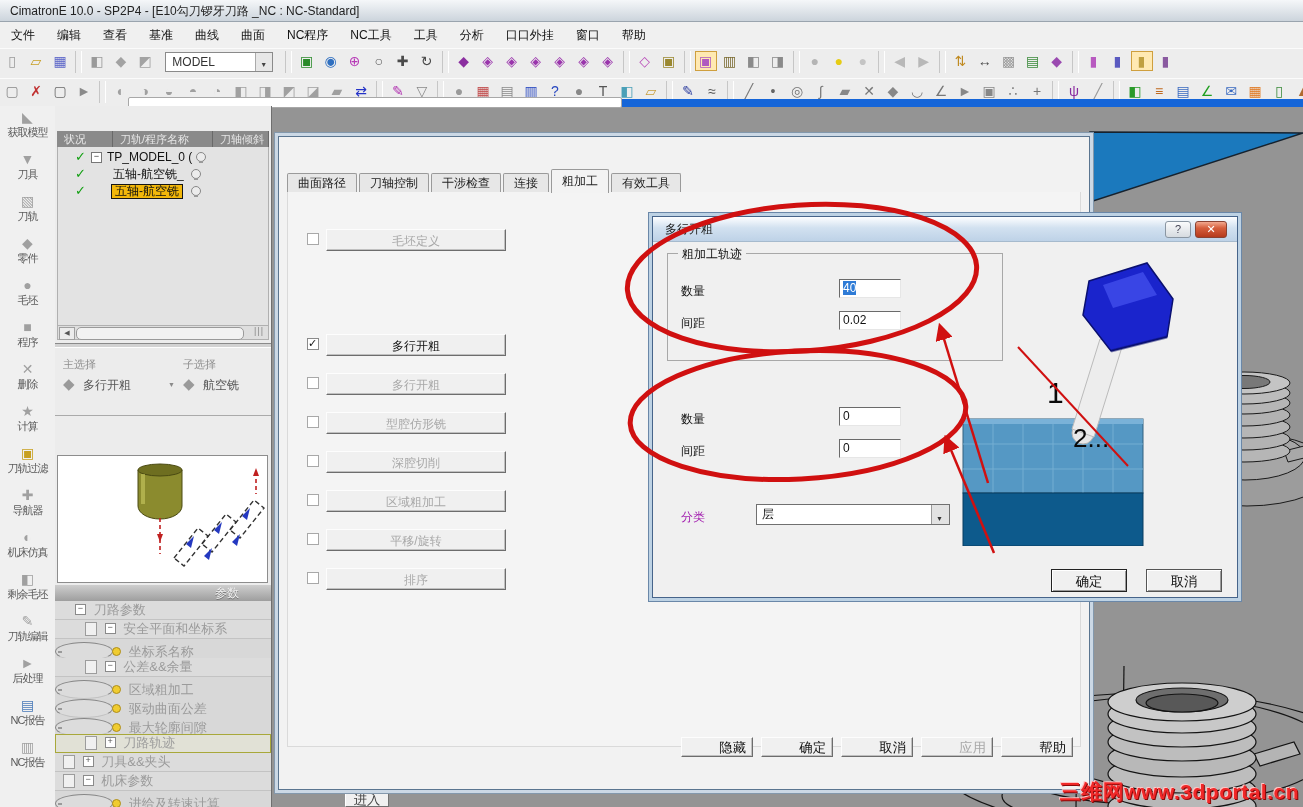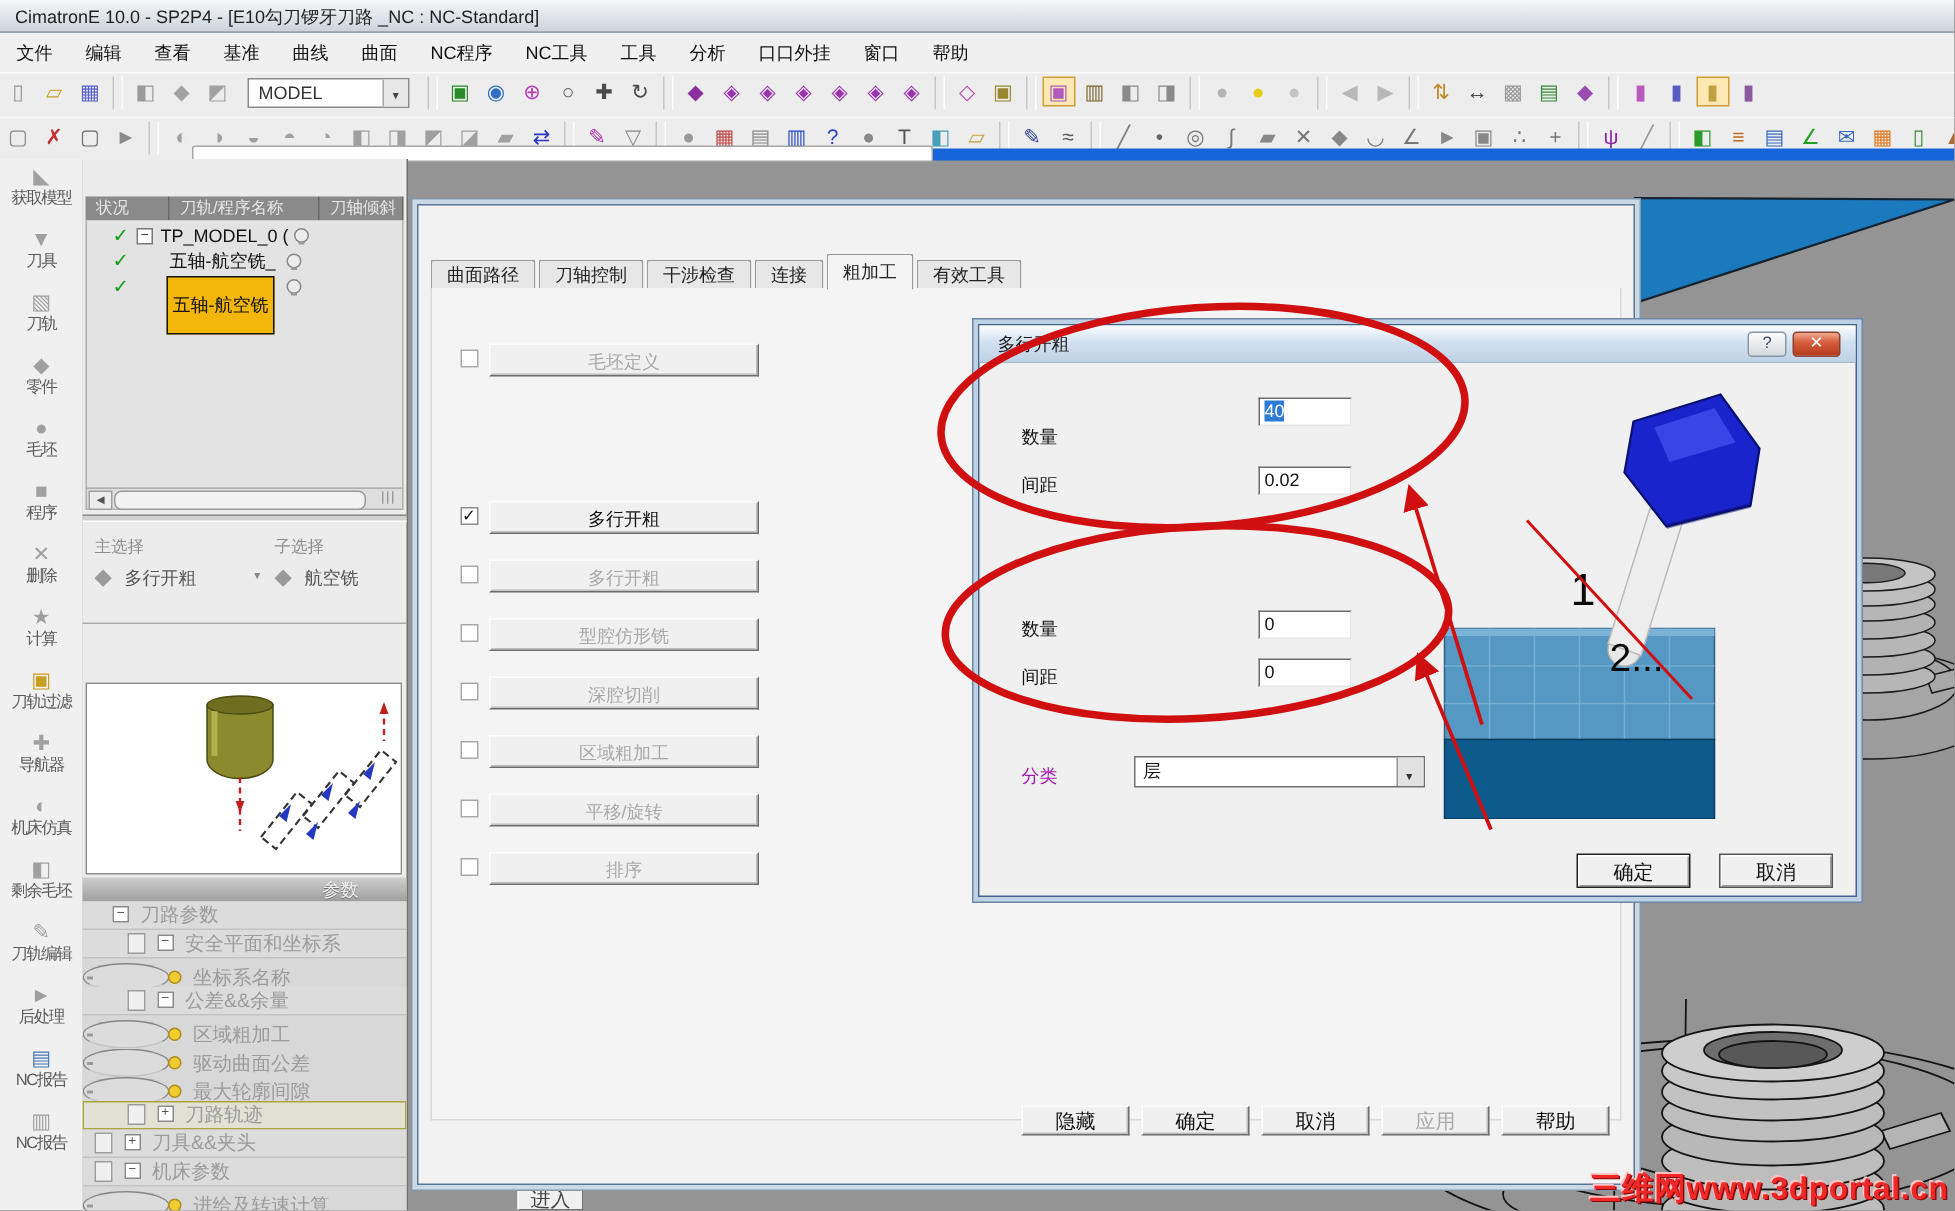--- a/index.html
+++ b/index.html
@@ -37,21 +37,21 @@
   .pm-btn.pin{right:22px}.pm-btn.close{right:4px}
   .pm-btn.pin::before{content:"⊺"}.pm-btn.close::before{content:"✕"}
   .pm-cols{position:absolute;top:25px;left:2px;right:2px;height:16px;background:#8a8a8a;color:#e6e6e6;font-size:11px;line-height:16px;overflow:hidden;white-space:nowrap}
   .pm-col{display:inline-block;height:100%;border-right:1px solid #696969;padding-left:7px;box-sizing:border-box;overflow:hidden}
   .pm-tree{position:absolute;top:41px;left:2px;right:2px;height:178px;background:#e3e3e3;border:1px solid #b0b0b0;border-top:none}
   .pm-row{position:absolute;left:0;right:0;height:17px;line-height:16px}
   .check{position:absolute;left:17px;top:0;color:#12a012;font-weight:bold;font-size:13px}
   .expand-box{position:absolute;width:9px;height:9px;border:1px solid #777;background:#fff;top:3px;font-size:9px;line-height:7px;text-align:center;color:#333}
   .expand-box::before{content:"−"}
   .pm-name{position:absolute;top:0;white-space:nowrap;color:#111}
-  .pm-name.hl{background:#f2b70a;border:1px solid #151515;padding:12px 3px;line-height:13px;top:1px}
+  .pm-name.hl{background:#f2b70a;border:1px solid #151515;padding:0 3px;line-height:13px;top:1px}
   .bulb{position:absolute;width:8px;height:8px;border:1px solid #878787;border-radius:50%;background:#ececec;top:3px}
   .bulb::after{content:"";position:absolute;left:2px;top:8px;width:4px;height:2px;background:#9a9a9a}
   .hs{position:absolute;top:219px;left:2px;right:2px;height:15px;background:#dedede;border:1px solid #b0b0b0;box-sizing:border-box}
   .hs-left{position:absolute;left:1px;top:1px;width:14px;height:11px;background:#ececec;border:1px solid #a0a0a0;text-align:center}
   .hs-left::before{content:"◀";font-size:7px;color:#555;position:relative;top:-4px}
   .hs-thumb{position:absolute;left:18px;right:24px;top:1px;height:11px;background:#f2f2f2;border:1px solid #9a9a9a;border-radius:5px}
   .hs-grip{position:absolute;right:4px;top:0;font-size:9px;color:#888;letter-spacing:1px}
   .hs-grip::before{content:"|||"}
   .pm-div{position:absolute;top:237px;left:0;right:0;height:3px;border-top:1px solid #8a8a8a;border-bottom:1px solid #fdfdfd;background:#d2d2d2}
   .sel-area{position:absolute;top:241px;left:0;right:0;height:68px;border-bottom:1px solid #aaa}
@@ -99,21 +99,21 @@
   .content-area{position:absolute;left:8px;top:55px;right:8px;bottom:42px;background:#f4f4f4;border:1px solid #dadada;border-top:none}
   .opt-row{position:absolute;left:28px;width:230px;height:22px}
   .opt-check{position:absolute;left:0;top:4px;width:12px;height:12px;background:#fff;border:1px solid #8a8a8a;box-sizing:border-box}
   .opt-check.dis{border-color:#a8a8a8}
   .opt-check.checked::before{content:"✓";position:absolute;left:0px;top:-2px;font-size:11px;font-weight:bold;color:#111}
   .opt-btn{position:absolute;left:19px;top:0;width:180px;height:22px;background:#f0f0f0;border:1px solid;
            border-color:#fdfdfd #6d6d6d #6d6d6d #fdfdfd;box-shadow:inset -1px -1px 0 #c0c0c0;text-align:center;
            line-height:20px;color:#111;box-sizing:border-box;font-size:12px}
   .opt-btn.disabled{color:#a8a8a8}
   .ftr-btn{position:absolute;top:600px;width:72px;height:20px;background:#f0f0f0;border:1px solid;
-           border-color:#fdfdfd #6d6d6d #6d6d6d #fdfdfd;box-shadow:inset -1px -1px 0 #c0c0c0;text-align:center;
+           border-color:#fdfdfd #6d6d6d #6d6d6d #fdfdfd;box-shadow:inset -1px -1px 0 #c0c0c0;text-align:right;
            line-height:18px;color:#111;box-sizing:border-box}
   .ftr-btn.disabled{color:#a8a8a8}
   
   .dlg2{position:absolute;left:652px;top:216px;width:586px;height:382px;background:#f0f0f0;border:1px solid #46648a;
         box-shadow:0 0 0 3px #bdd2e4,0 0 0 4px #6a87a8;z-index:20;box-sizing:border-box}
   .dlg2-title{position:relative;height:24px;background:linear-gradient(#fdfeff,#d2e1f0 45%,#bed2e7);
               border-bottom:1px solid #a6bacd;line-height:24px;padding-left:12px;color:#1a1a1a}
   .dlg2 .btn-help{right:46px;top:4px}
   .btn-close-red{position:absolute;right:10px;top:4px;width:32px;height:17px;border:1px solid #8a4232;border-radius:3px;
                  background:linear-gradient(#f2a98f,#d65f3d 40%,#b53a1c);color:#fff;text-align:center;line-height:15px;
@@ -443,22 +443,25 @@
       <button class="ftr-btn" style="left: 722px;">帮助</button>
     </div>
 </div>
 
 <div class="dlg2">
   <div class="dlg2-title">
     <span>多行开粗</span>
     <span class="win-btn btn-help"></span>
     <span class="btn-close-red"></span>
   </div>
+  <div class="group g1">
+    <span class="gtitle">粗加工轨迹</span>
+  </div>
   <span class="fld-label" style="left:28px;top:66px">数量</span>
-  <div class="fld-input" style="left:186px;top:48px"><span class="sel40">40</span></div>
+  <div class="fld-input" style="left:186px;top:62px"><span class="sel40">40</span></div>
   <span class="fld-label" style="left:28px;top:98px">间距</span>
   <div class="fld-input" style="left:186px;top:94px">0.02</div>
 
   <span class="fld-label" style="left:28px;top:194px">数量</span>
   <div class="fld-input" style="left:186px;top:190px">0</div>
   <span class="fld-label" style="left:28px;top:226px">间距</span>
   <div class="fld-input" style="left:186px;top:222px">0</div>
 
   <span class="sort-label">分类</span>
   <div class="dropdown">

